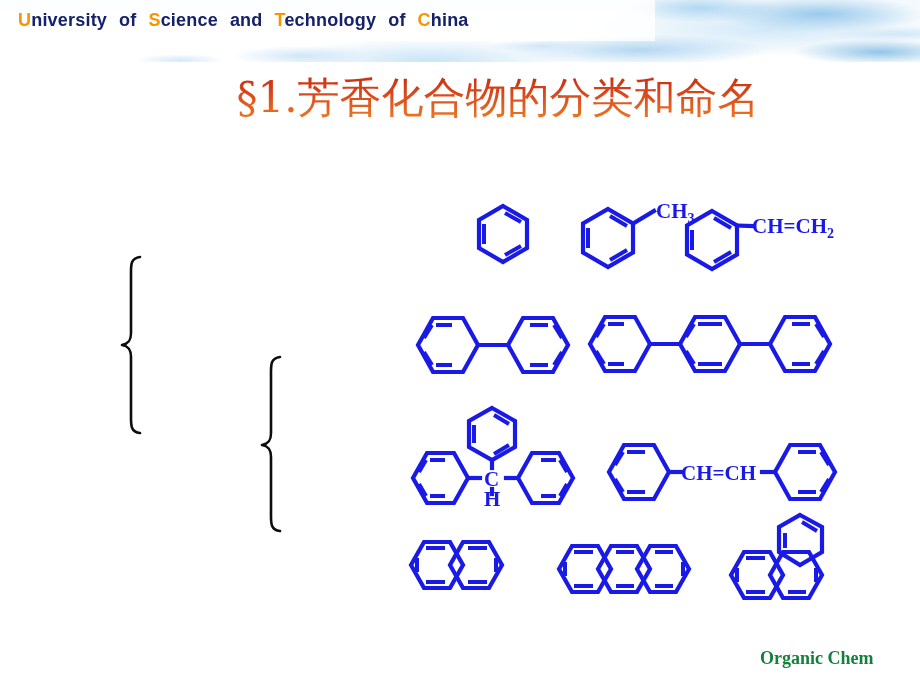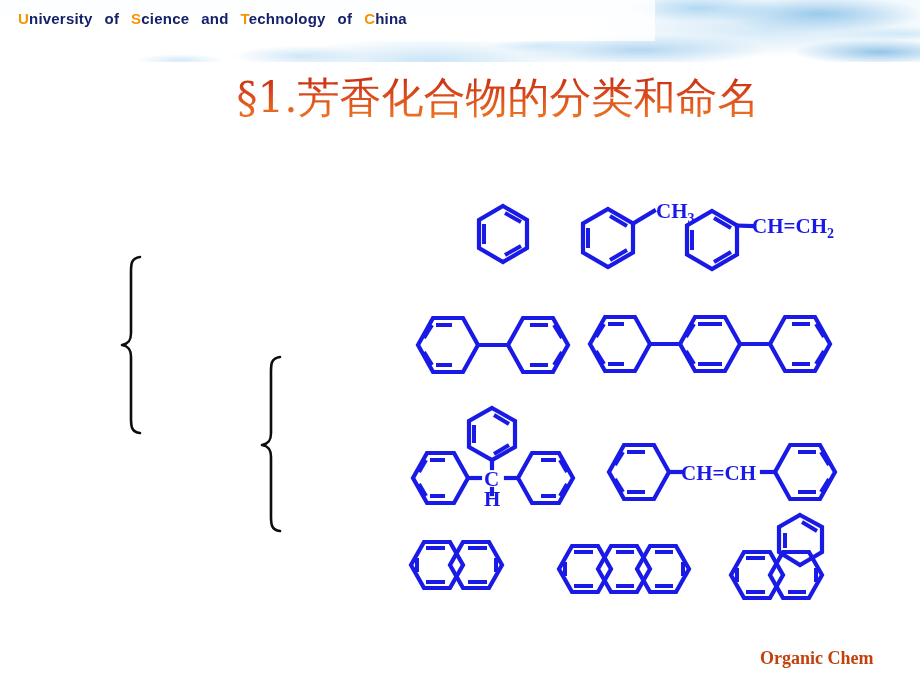--- a/index.html
+++ b/index.html
@@ -50,21 +50,21 @@
     position: absolute;
     left: 0; top: 0;
     width: 655px; height: 41px;
     background: rgba(255,255,255,0.80);
   }
   #header-title {
     position: absolute;
     left: 18px;
     top: 10px;
     font-family: "Liberation Sans", sans-serif;
-    font-size: 15px;
+    font-size: 18px;
     font-weight: bold;
     letter-spacing: 0.2px;
     color: #16216b;
     white-space: nowrap;
   }
   #header-title .cap { color: #f79400; }
   #header-title .wgap { display: inline-block; width: 12px; }
 
   
   #slide-title {
@@ -87,21 +87,21 @@
   }
 
   
   #footer-text {
     position: absolute;
     left: 760px;
     top: 648px;
     font-family: "Liberation Serif", serif;
     font-size: 18px;
     font-weight: bold;
-    color: #c2410c;
+    color: #15803d;
     white-space: nowrap;
   }
 
   
   #structure-canvas {
     position: absolute;
     left: 0; top: 0;
     width: 920px; height: 690px;
   }
   .bond { stroke: #1a1ae6; stroke-width: 4.2; fill: none; stroke-linecap: square; stroke-linejoin: miter; }

